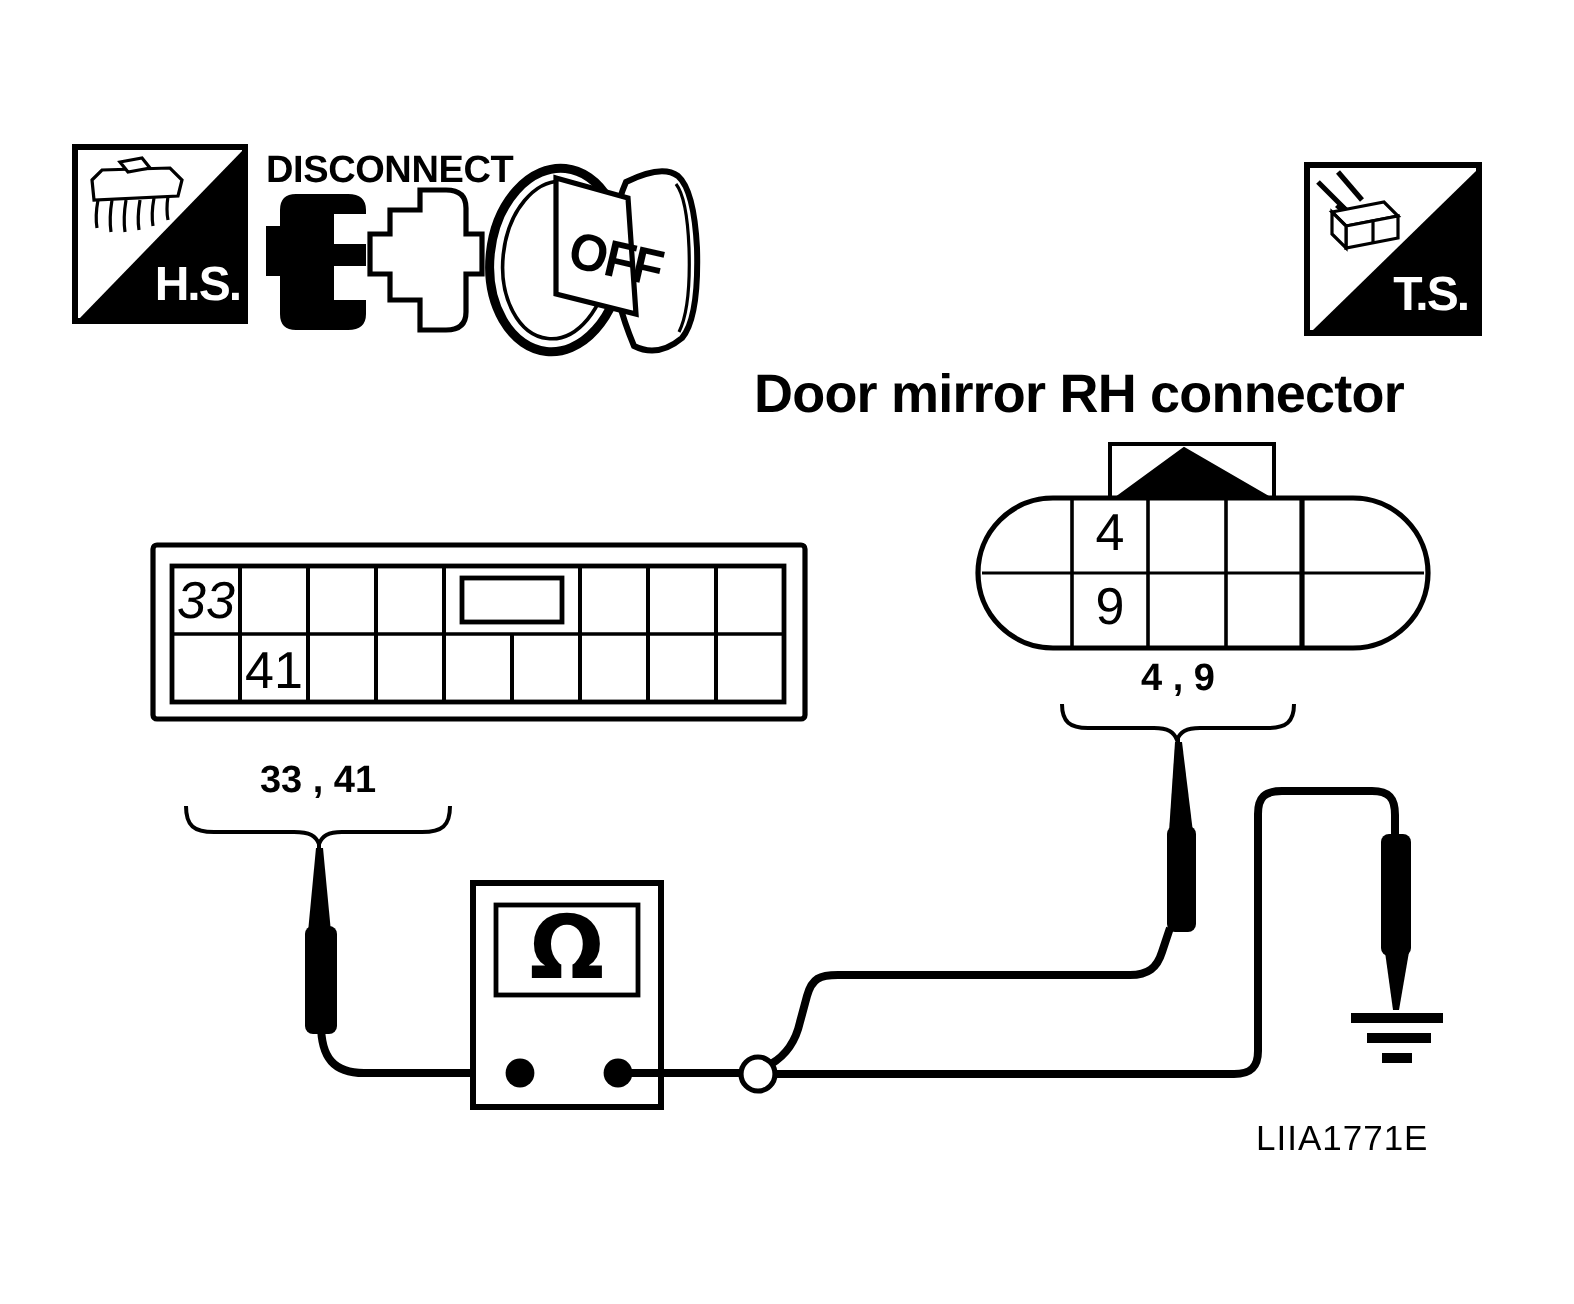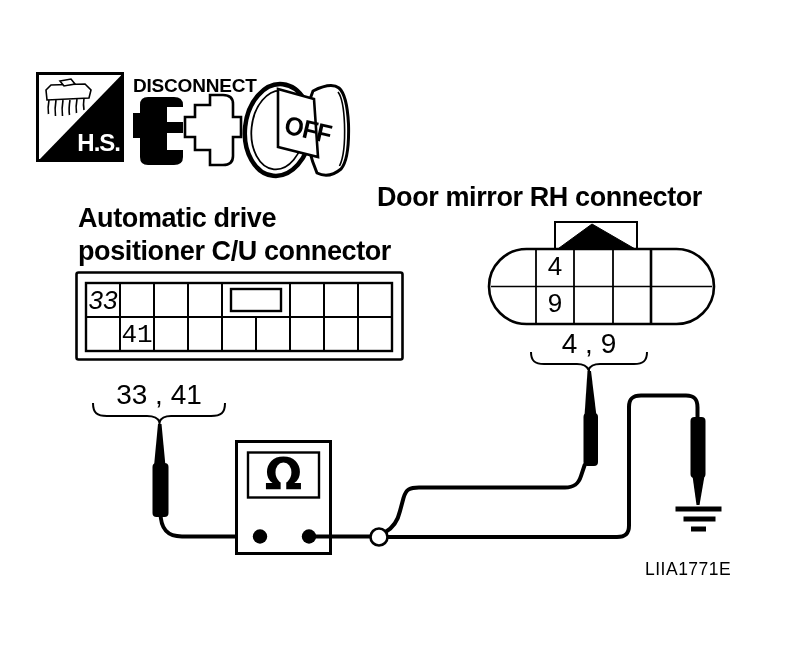--- a/index.html
+++ b/index.html
@@ -3,26 +3,26 @@
 <meta charset="utf-8">
 <style>
   html,body{margin:0;padding:0;background:#fff;}
   #stage{
     position:relative;width:787px;height:652px;background:#fff;
     font-family:"Liberation Sans", sans-serif;color:#000;overflow:hidden;
   }
   .abs{position:absolute;}
   .title{font-size:27px;font-weight:bold;letter-spacing:-0.4px;line-height:33px;white-space:nowrap;}
   .pin-num{font-size:26px;font-weight:400;text-align:center;line-height:1;}
-  .terms{font-size:28px;font-weight:400;text-align:center;white-space:pre;line-height:1;}
+  .terms{font-size:19px;font-weight:700;text-align:center;white-space:pre;line-height:1;}
   .badge-label{position:absolute;color:#fff;font-weight:bold;font-size:24px;letter-spacing:-1px;line-height:1;}
   .disc-label{font-size:19px;font-weight:bold;letter-spacing:-0.2px;white-space:nowrap;}
   .off-label{font-size:26px;font-weight:bold;letter-spacing:-1px;transform:rotate(13deg) scaleX(0.95);transform-origin:center;}
   .omega{font-family:"DejaVu Sans", sans-serif;font-size:44px;font-weight:bold;text-align:center;line-height:45px;}
-  .figcode{font-size:17.5px;letter-spacing:0.5px;white-space:nowrap;margin-left:17px;}
+  .figcode{font-size:17.5px;letter-spacing:0.5px;white-space:nowrap;}
   svg{display:block;}
 </style>
 </head>
 <body>
 
 <div id="stage">
 
   <div class="abs" style="left:36px;top:72px;width:88px;height:90px;">
     <svg width="88" height="90" viewBox="0 0 88 90">
       <rect x="1.5" y="1.5" width="85" height="87" fill="#fff" stroke="#000" stroke-width="3"></rect>
@@ -51,25 +51,37 @@
     <g transform="rotate(6 37 51)">
       <ellipse cx="37" cy="51" rx="33" ry="46" fill="#fff" stroke="#000" stroke-width="4.5"></ellipse>
       <ellipse cx="37" cy="51" rx="26.5" ry="39.5" fill="#fff" stroke="#000" stroke-width="1.8"></ellipse>
     </g>
     <path d="M72,12 Q90,3 98,9 Q106,16 107.5,45 Q108.5,80 100,90 Q88,100 76,94 Q66,70 65,50 Q65,28 72,12 Z" fill="#fff" stroke="#000" stroke-width="3"></path>
     <path d="M97,13 Q102.5,20 103.5,45 Q104.5,75 98.5,87" fill="none" stroke="#000" stroke-width="1.6"></path>
     <polygon points="37,10 73,20 77,78 37,68" fill="#fff" stroke="#000" stroke-width="2.6"></polygon>
   </svg>
   <div class="abs off-label" style="left:283px;top:115px;width:54px;">OFF</div>
 
+  <div class="abs" style="left:652px;top:81px;width:89px;height:87px;">
+    <svg width="89" height="87" viewBox="0 0 89 87">
+      <rect x="1.5" y="1.5" width="86" height="84" fill="#fff" stroke="#000" stroke-width="3"></rect>
+      <polygon points="4,84.5 86.5,4 86.5,84.5" fill="#000"></polygon>
+      <g stroke="#000" stroke-width="1.6" fill="#fff">
+        <line x1="7" y1="10" x2="21" y2="24" stroke-width="2.6"></line>
+        <line x1="17" y1="5" x2="29" y2="19" stroke-width="2.6"></line>
+        <polygon points="18,20 23,24 20.5,27 15.5,22.5" fill="#000" stroke="none"></polygon>
+        <polygon points="14,25 40,20 47,27 21,32"></polygon>
+        <polygon points="21,32 47,27 47,38 21,43"></polygon>
+        <polygon points="14,25 21,32 21,43 14,36"></polygon>
+        <line x1="34.5" y1="29.5" x2="34.5" y2="41"></line>
+      </g>
+    </svg>
+    <span class="badge-label" style="right:7px;bottom:8px;">T.S.</span>
+  </div>
 
-  <div class="abs title" style="left:78px;top:202px;">
-    <div>Automatic drive</div>
-    <div>positioner C/U connector</div>
-  </div>
   <div class="abs title" style="left:377px;top:181px;">Door mirror RH connector</div>
 
   <svg class="abs" style="left:75px;top:271px;" width="330" height="91" viewBox="0 0 330 91">
     <rect x="1.5" y="1.5" width="326" height="87" rx="2" fill="#fff" stroke="#000" stroke-width="2.6"></rect>
     <rect x="11" y="12" width="306" height="68" fill="#fff" stroke="#000" stroke-width="2.4"></rect>
     <line x1="11" y1="46" x2="317" y2="46" stroke="#000" stroke-width="1.8"></line>
     <g stroke="#000" stroke-width="2">
       <line x1="45" y1="12" x2="45" y2="46"></line>
         <line x1="79" y1="12" x2="79" y2="46"></line>
       <line x1="113" y1="12" x2="113" y2="46"></line>
@@ -84,21 +96,21 @@
       <line x1="113" y1="46" x2="113" y2="80"></line>
         <line x1="147" y1="46" x2="147" y2="80"></line>
       <line x1="181" y1="46" x2="181" y2="80"></line>
         <line x1="215" y1="46" x2="215" y2="80"></line>
       <line x1="249" y1="46" x2="249" y2="80"></line>
         <line x1="283" y1="46" x2="283" y2="80"></line>
     </g>
     <rect x="156" y="18" width="50" height="22" fill="#fff" stroke="#000" stroke-width="2.4"></rect>
   </svg>
   <div class="abs pin-num" style="left:86px;top:287px;width:34px;font-style:italic;">33</div>
-  <div class="abs pin-num" style="left:120px;top:322px;width:34px;font-family:Liberation Mono, monospace;">41</div>
+  <div class="abs pin-num" style="left:120px;top:322px;width:34px;">41</div>
 
   <svg class="abs" style="left:485px;top:214px;" width="235" height="112" viewBox="0 0 235 112">
     <rect x="70" y="8" width="82" height="28" fill="#fff" stroke="#000" stroke-width="2"></rect>
     <polygon points="72,35.5 107,10 151,35.5" fill="#000" stroke="#000" stroke-width="1"></polygon>
     <rect x="4" y="35" width="225" height="75" rx="37.5" ry="37.5" fill="#fff" stroke="#000" stroke-width="2.6"></rect>
     <polygon points="74,35.5 107,12 149,35.5" fill="#000"></polygon>
     <line x1="6" y1="72.5" x2="227" y2="72.5" stroke="#000" stroke-width="1.6"></line>
     <g stroke="#000" stroke-width="1.8">
       <line x1="51" y1="36" x2="51" y2="109"></line>
       <line x1="89" y1="36" x2="89" y2="109"></line>

